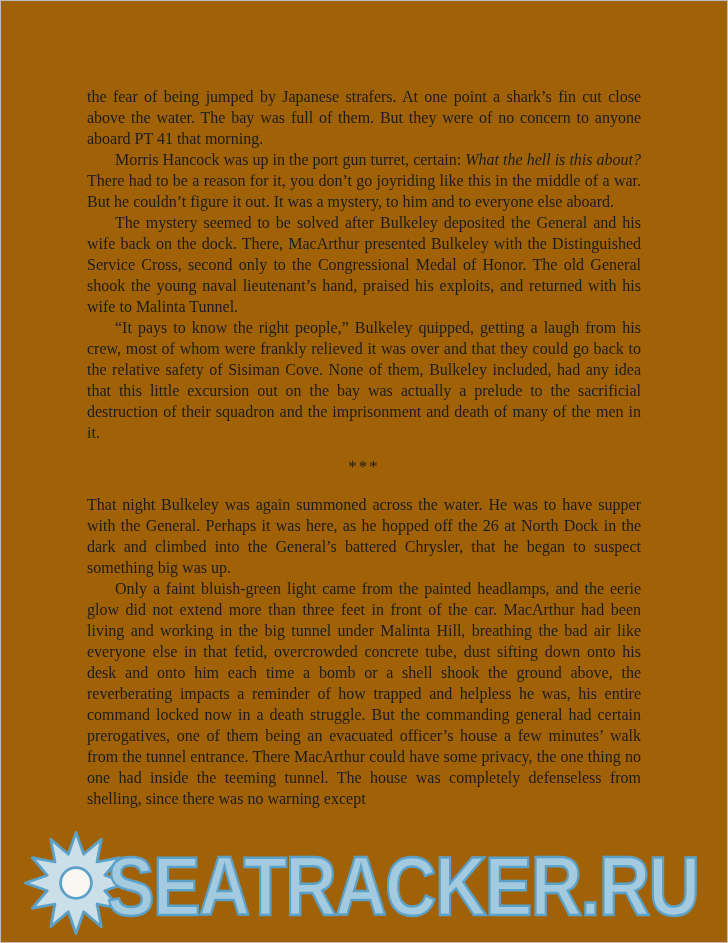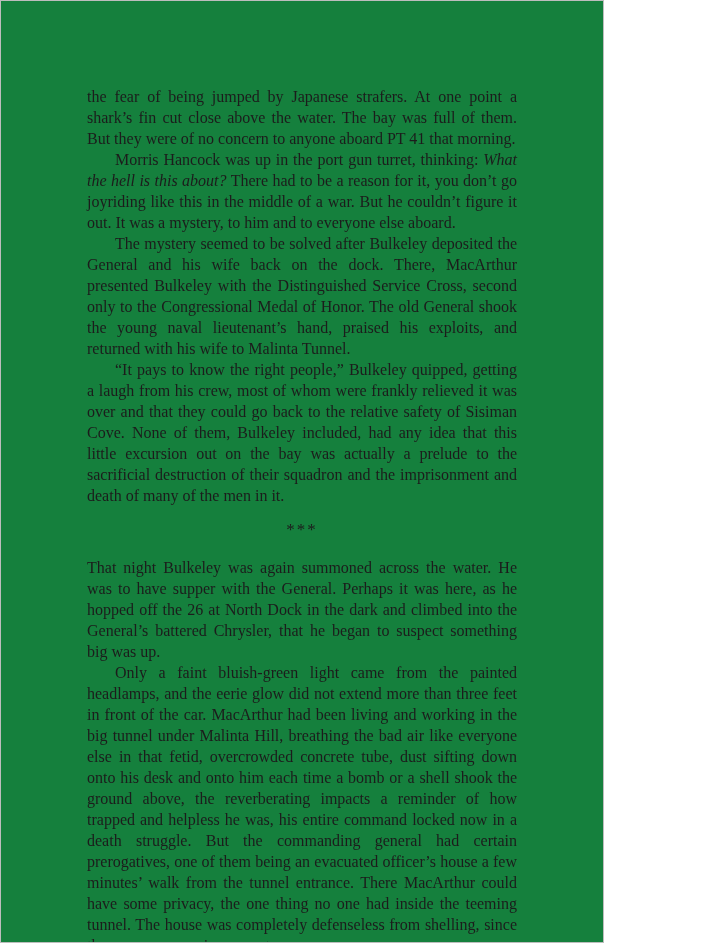--- a/index.html
+++ b/index.html
@@ -3,22 +3,22 @@
 <meta charset="utf-8">
 <style>
   * { margin: 0; padding: 0; box-sizing: border-box; }
   html, body { background: #ffffff; }
   body {
     width: 728px; height: 943px;
     font-family: "Liberation Serif", serif;
   }
   .page {
     position: relative;
-    width: 604px; height: 943px;
-    background: #15803d;
+    width: 728px; height: 943px;
+    background: #a16207;
     border: 1px solid #bdbdbd;
     overflow: hidden;
   }
   .text-block {
     position: absolute;
     top: 85px; left: 86px; right: 86px;
     color: #1c1c1c;
     font-size: 16px;
     line-height: 21px;
     text-align: justify;
@@ -61,22 +61,29 @@
     transform-origin: left bottom;
   }
 </style>
 </head>
 <body>
 
 <div class="page">
 
   <div class="text-block">
     <p class="noindent">the fear of being jumped by Japanese strafers. At one point a shark’s fin cut close above the water. The bay was full of them. But they were of no concern to anyone aboard PT 41 that morning.</p>
-    <p><span>Morris Hancock was up in the port gun turret, thinking: </span><em>What the hell is this about?</em><span> There had to be a reason for it, you don’t go joyriding like this in the middle of a war. But he couldn’t figure it out. It was a mystery, to him and to everyone else aboard.</span></p>
+    <p><span>Morris Hancock was up in the port gun turret, certain: </span><em>What the hell is this about?</em><span> There had to be a reason for it, you don’t go joyriding like this in the middle of a war. But he couldn’t figure it out. It was a mystery, to him and to everyone else aboard.</span></p>
     <p>The mystery seemed to be solved after Bulkeley deposited the General and his wife back on the dock. There, MacArthur presented Bulkeley with the Distinguished Service Cross, second only to the Congressional Medal of Honor. The old General shook the young naval lieutenant’s hand, praised his exploits, and returned with his wife to Malinta Tunnel.</p>
     <p>“It pays to know the right people,” Bulkeley quipped, getting a laugh from his crew, most of whom were frankly relieved it was over and that they could go back to the relative safety of Sisiman Cove. None of them, Bulkeley included, had any idea that this little excursion out on the bay was actually a prelude to the sacrificial destruction of their squadron and the imprisonment and death of many of the men in it.</p>
     <p class="separator">***</p>
     <p class="noindent">That night Bulkeley was again summoned across the water. He was to have supper with the General. Perhaps it was here, as he hopped off the 26 at North Dock in the dark and climbed into the General’s battered Chrysler, that he began to suspect something big was up.</p>
     <p>Only a faint bluish-green light came from the painted headlamps, and the eerie glow did not extend more than three feet in front of the car. MacArthur had been living and working in the big tunnel under Malinta Hill, breathing the bad air like everyone else in that fetid, overcrowded concrete tube, dust sifting down onto his desk and onto him each time a bomb or a shell shook the ground above, the reverberating impacts a reminder of how trapped and helpless he was, his entire command locked now in a death struggle. But the commanding general had certain prerogatives, one of them being an evacuated officer’s house a few minutes’ walk from the tunnel entrance. There MacArthur could have some privacy, the one thing no one had inside the teeming tunnel. The house was completely defenseless from shelling, since there was no warning except</p>
   </div>
 
+  <div class="watermark">
+    <svg class="sun-logo" viewBox="0 0 100 100" aria-hidden="true">
+      <polygon points="96,50 76.1,57 89.8,73 69.1,69.1 73,89.8 57,76.1 50,96 43,76.1 27,89.8 30.9,69.1 10.2,73 23.9,57 4,50 23.9,43 10.2,27 30.9,30.9 27,10.2 43,23.9 50,4 57,23.9 73,10.2 69.1,30.9 89.8,27 76.1,43" fill="#cde6f5" stroke="#58a5d3" stroke-width="2.5" stroke-linejoin="round"></polygon>
+      <circle cx="50" cy="50" r="14" fill="#ffffff" stroke="#58a5d3" stroke-width="2.5"></circle>
+    </svg>
+    <div class="wm-text">SEATRACKER.RU</div>
+  </div>
 
 </div>
 
 </body></html>

